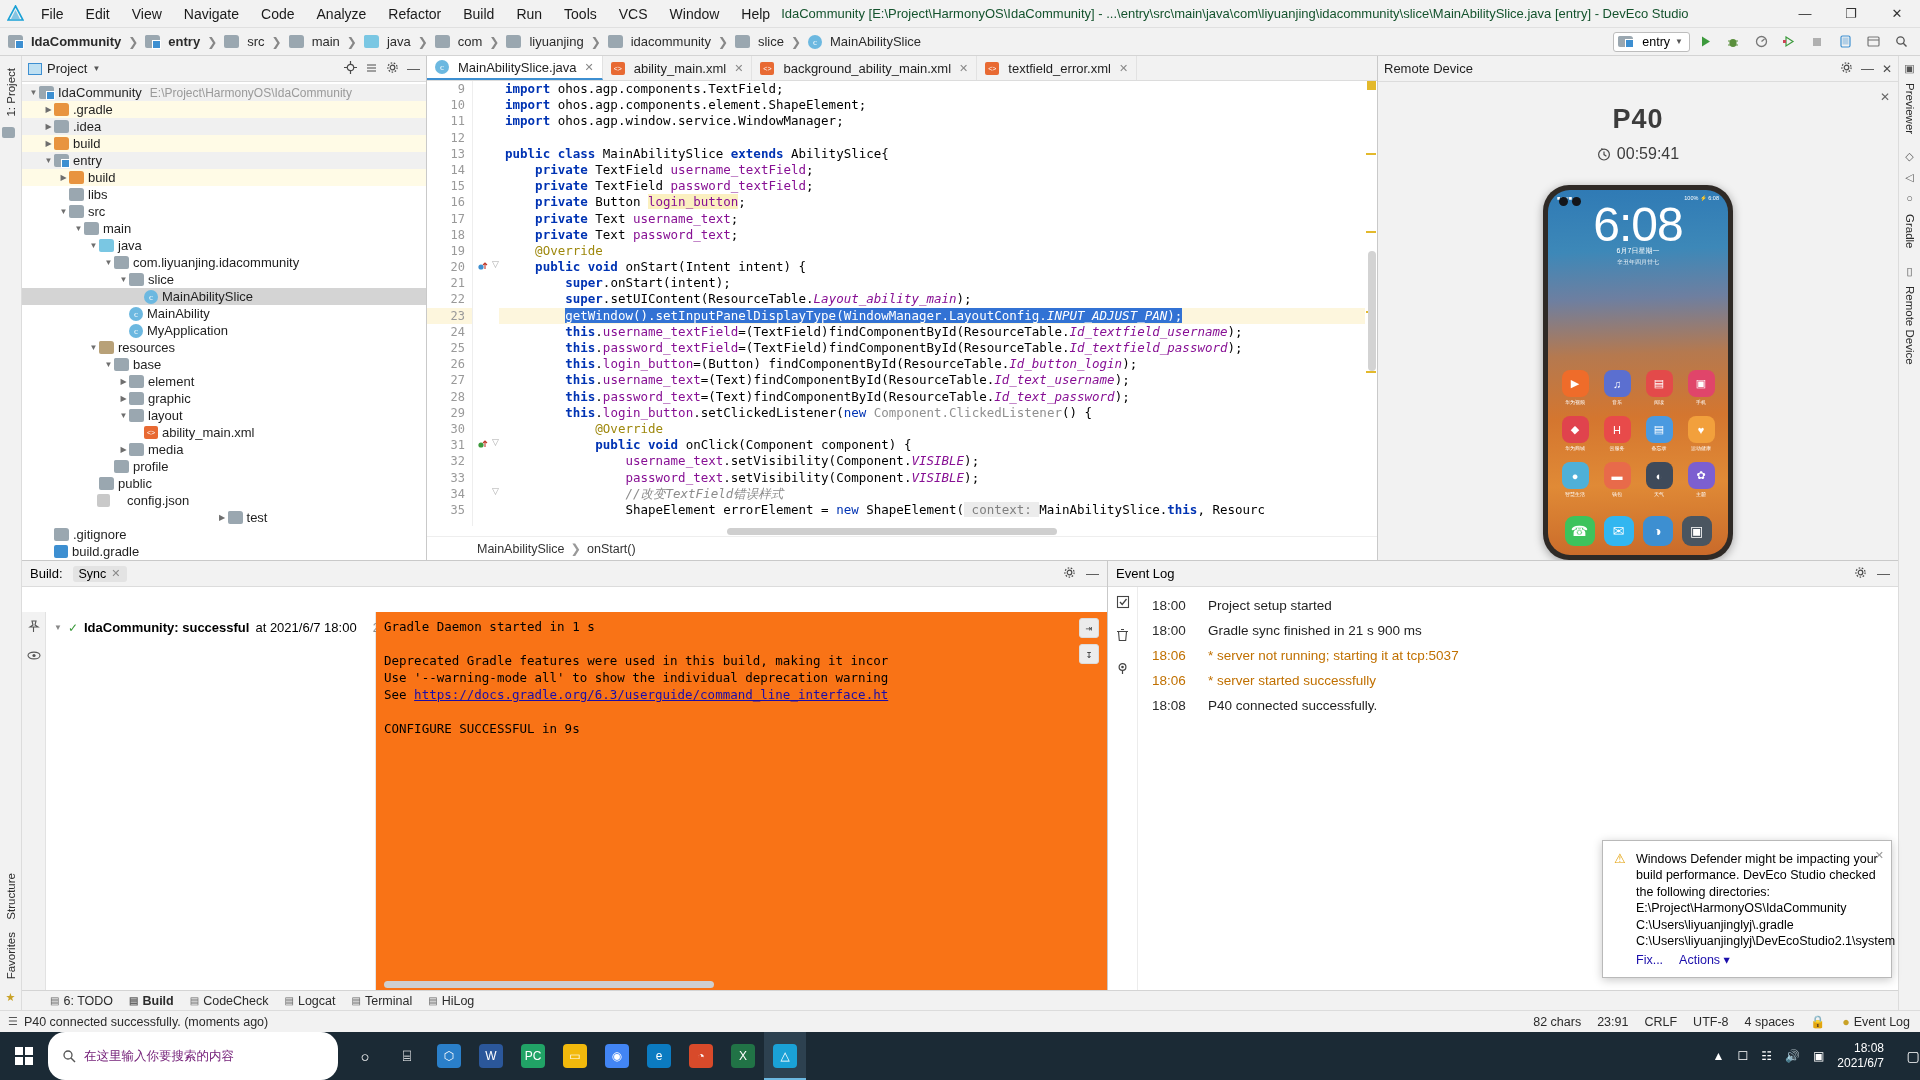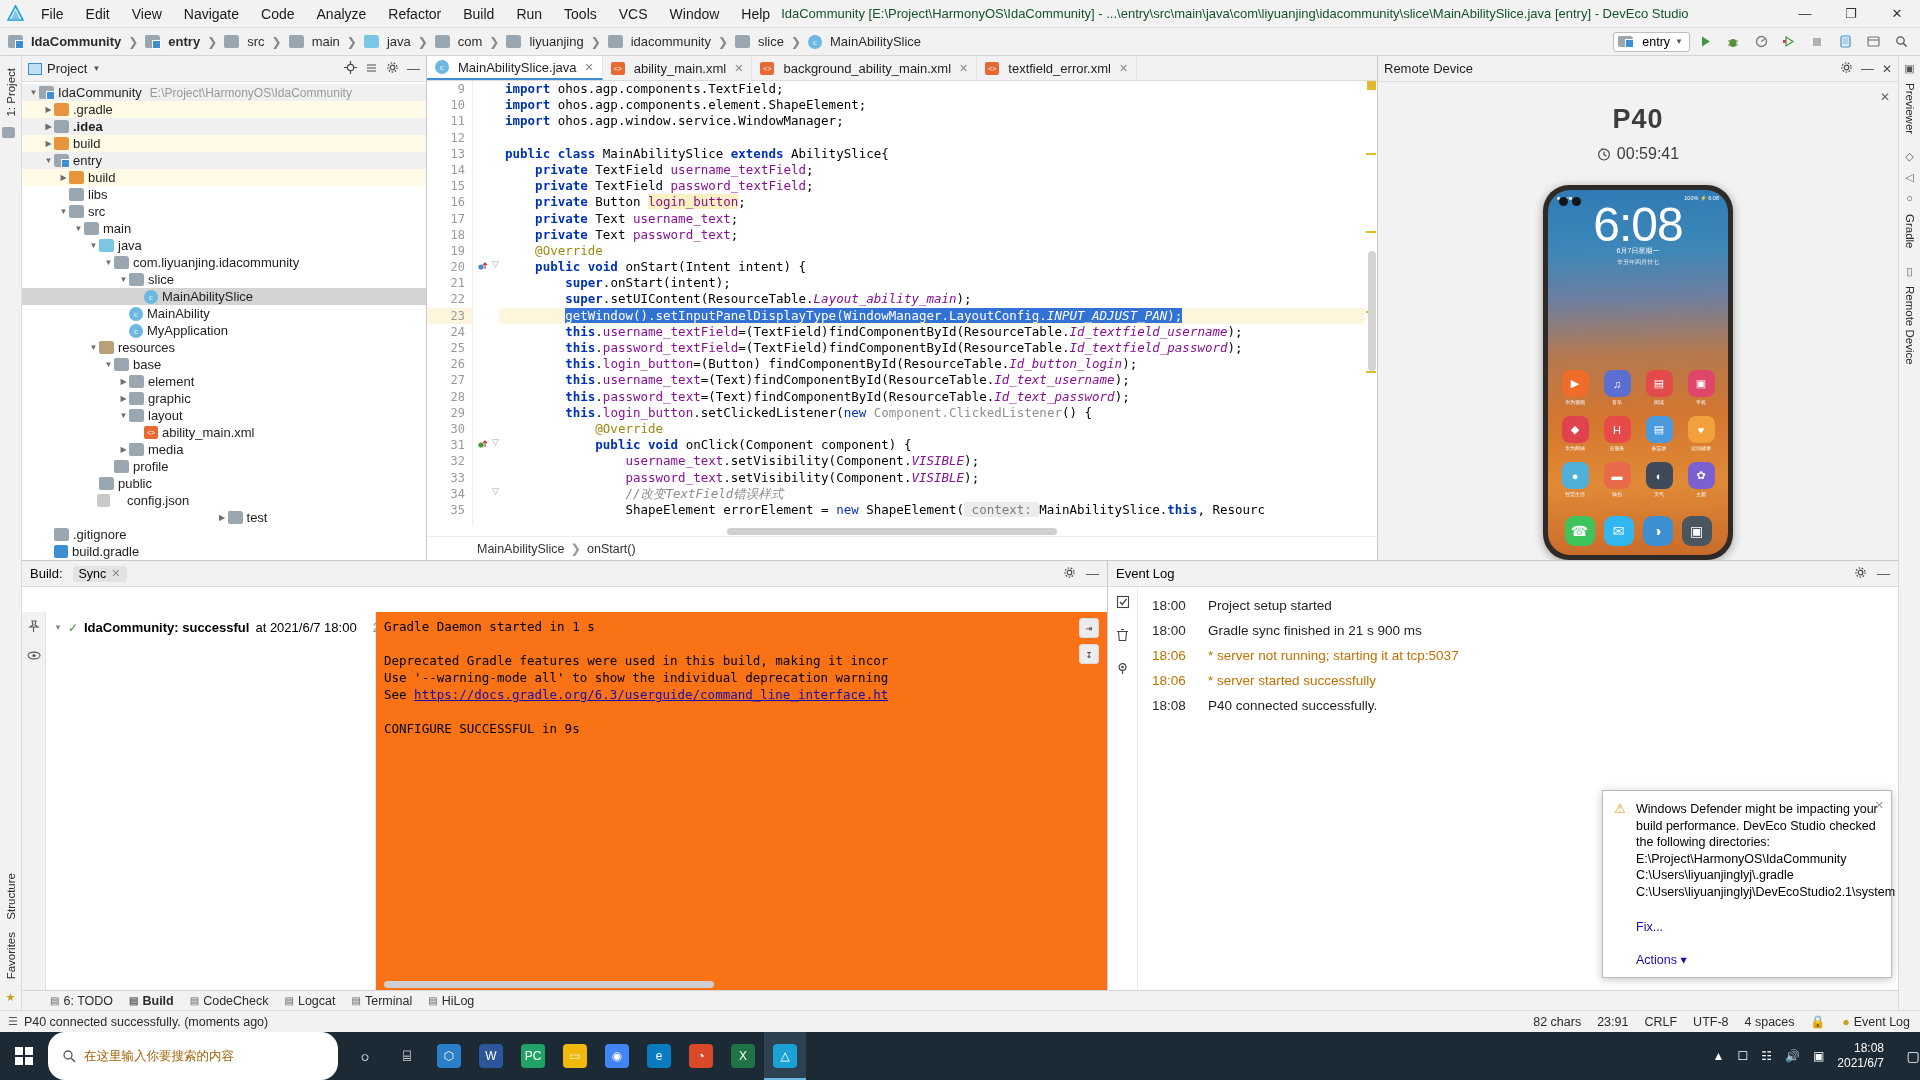--- a/index.html
+++ b/index.html
@@ -147,40 +147,40 @@
   .ev-row { display:flex; gap:22px; padding:5px 0 5px 14px; }
   .ev-time { color:#2b2b2b; width:34px; flex:0 0 34px;}
   .ev-time.warn { color:#c07000; }
   .ev-msg { color:#1f1f1f; }
   .ev-msg.warn { color:#c07000; }
 
   
   .notif { position:absolute; right:6px; bottom:12px; width:290px; background:#fff; border:1px solid #b9b9b9; box-shadow:0 2px 9px rgba(0,0,0,.22); padding:10px 11px 9px 11px; font-size:12.5px; line-height:16.5px; }
   .notif-row { display:flex; gap:8px; }
   .warn-ico { color:#e3a008; font-size:13px; flex:0 0 14px;}
-  .notif-actions { display:flex; gap:16px; margin-top:19px; padding-left:22px;flex-direction:column;}
+  .notif-actions { display:flex; gap:16px; margin-top:2px; padding-left:22px;}
   .notif-actions a { color:#1a0dab; text-decoration:none; font-size:12.5px;}
   .notif-close { position:absolute; right:7px; top:6px; color:#999; font-size:11px;}
 
   
   .toolbar-bottom { height:20px; flex:0 0 20px; background:#f2f2f2; border-top:1px solid #d4d4d4; display:flex; align-items:center; gap:16px; padding-left:28px; font-size:12.5px; color:#2b2b2b;}
   .tw { display:flex; align-items:center; gap:4px;}
   .tw.active { font-weight:bold; }
 
   
   .statusbar { height:22px; flex:0 0 22px; background:#f2f2f2; display:flex; align-items:center; padding:0 10px 0 8px; font-size:12.5px; color:#2b2b2b; border-top:1px solid #dcdcdc;}
   .sb-right { margin-left:auto; display:flex; align-items:center; gap:16px;}
   .evlog-chip { display:flex; align-items:center; gap:4px;}
 
   
   .taskbar { height:48px; flex:0 0 48px; background:#1b2a35; display:flex; align-items:center; color:#fff; }
   .win-start { width:48px; height:48px; display:flex; align-items:center; justify-content:center;}
   .winlogo { display:grid; grid-template-columns:8px 8px; grid-template-rows:8px 8px; gap:2px;}
   .winlogo i { background:#fff; display:block;}
-  .tb-search { width:290px; height:48px; background:#fff; border-radius:17px; display:flex; align-items:center; gap:8px; padding:0 14px; color:#a16207; font-size:12.5px; margin-right:6px;text-align:right;}
+  .tb-search { width:290px; height:48px; background:#fff; border-radius:17px; display:flex; align-items:center; gap:8px; padding:0 14px; color:#701a75; font-size:12.5px; margin-right:6px;text-align:right;}
   .tb-ico { width:42px; height:48px; display:flex; align-items:center; justify-content:center;}
   .tb-ico .sq { width:24px; height:24px; border-radius:4px; display:flex; align-items:center; justify-content:center; font-size:12px; color:#fff;}
   .tb-ico.sel { background:#2d4150; box-shadow: inset 0 -2px 0 #6cb8e0;}
   .tray { margin-left:auto; display:flex; align-items:center; gap:13px; padding-right:8px; font-size:12px;}
   .clock { text-align:right; line-height:15px; font-size:12px; padding-right:14px;}
   .notif-btn { width:14px; height:48px; display:flex; align-items:center; justify-content:center;}
 </style>
 </head>
 <body>
 
@@ -366,21 +366,21 @@
                 <span class="arrow open"></span>
                 <span class="ico f-mod"></span>
                 <span class="lbl">IdaCommunity</span>
                 <span class="path-hint">E:\Project\HarmonyOS\IdaCommunity</span>
               </div>
               <div class="row hl-yellow" style="padding-left: 21px;">
                 <span class="arrow closed"></span>
                 <span class="ico f-orange"></span>
                 <span class="lbl">.gradle</span>
               </div>
-              <div class="row hl-grey" style="padding-left: 21px; font-weight: bold;">
+              <div class="row hl-grey" style="padding-left: 21px;">
                 <span class="arrow closed"></span>
                 <span class="ico f-grey"></span>
                 <span class="lbl">.idea</span>
               </div>
               <div class="row hl-yellow" style="padding-left: 21px;">
                 <span class="arrow closed"></span>
                 <span class="ico f-orange"></span>
                 <span class="lbl">build</span>
               </div>
               <div class="row hl-grey" style="padding-left: 21px;">

